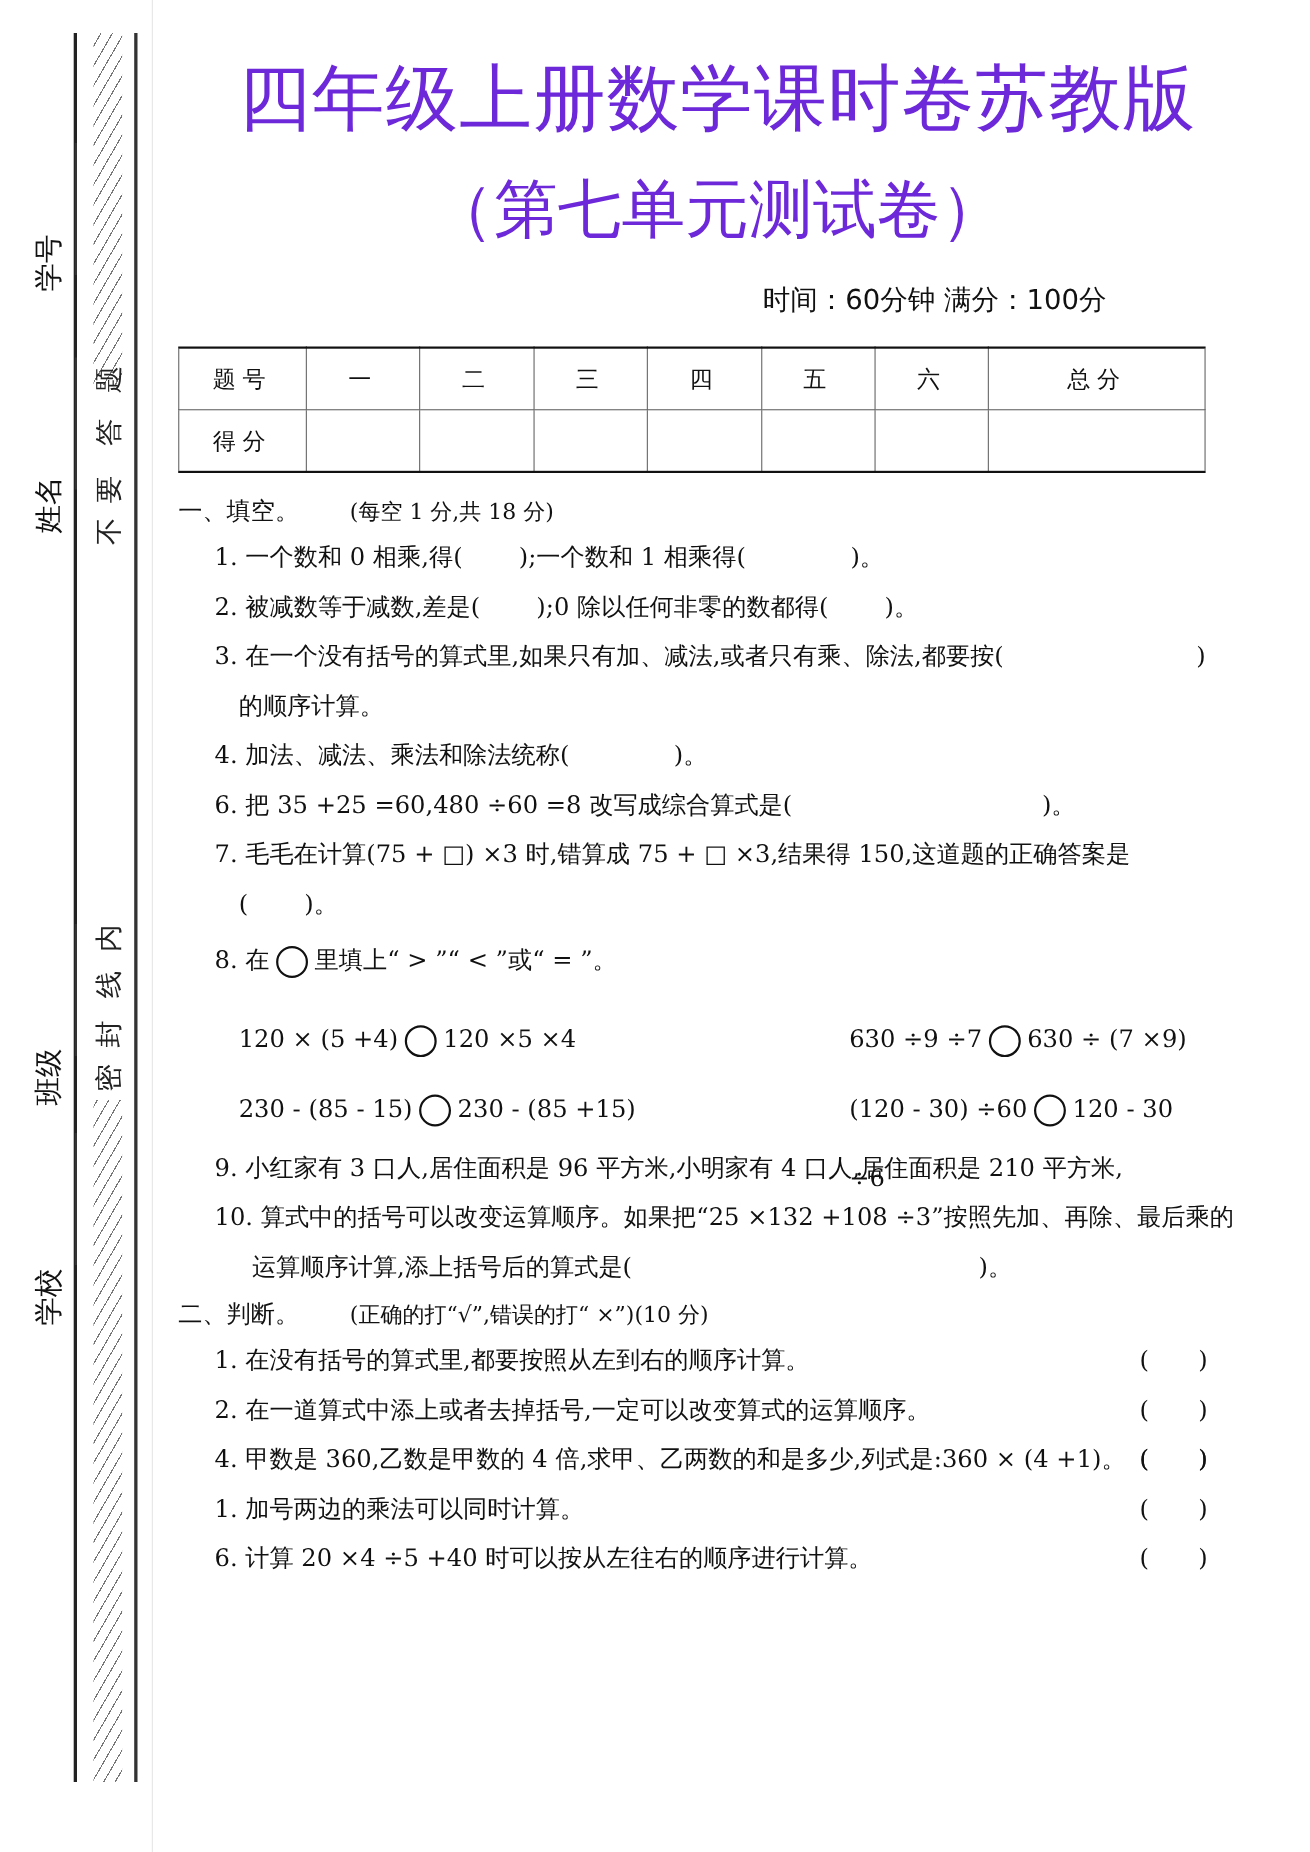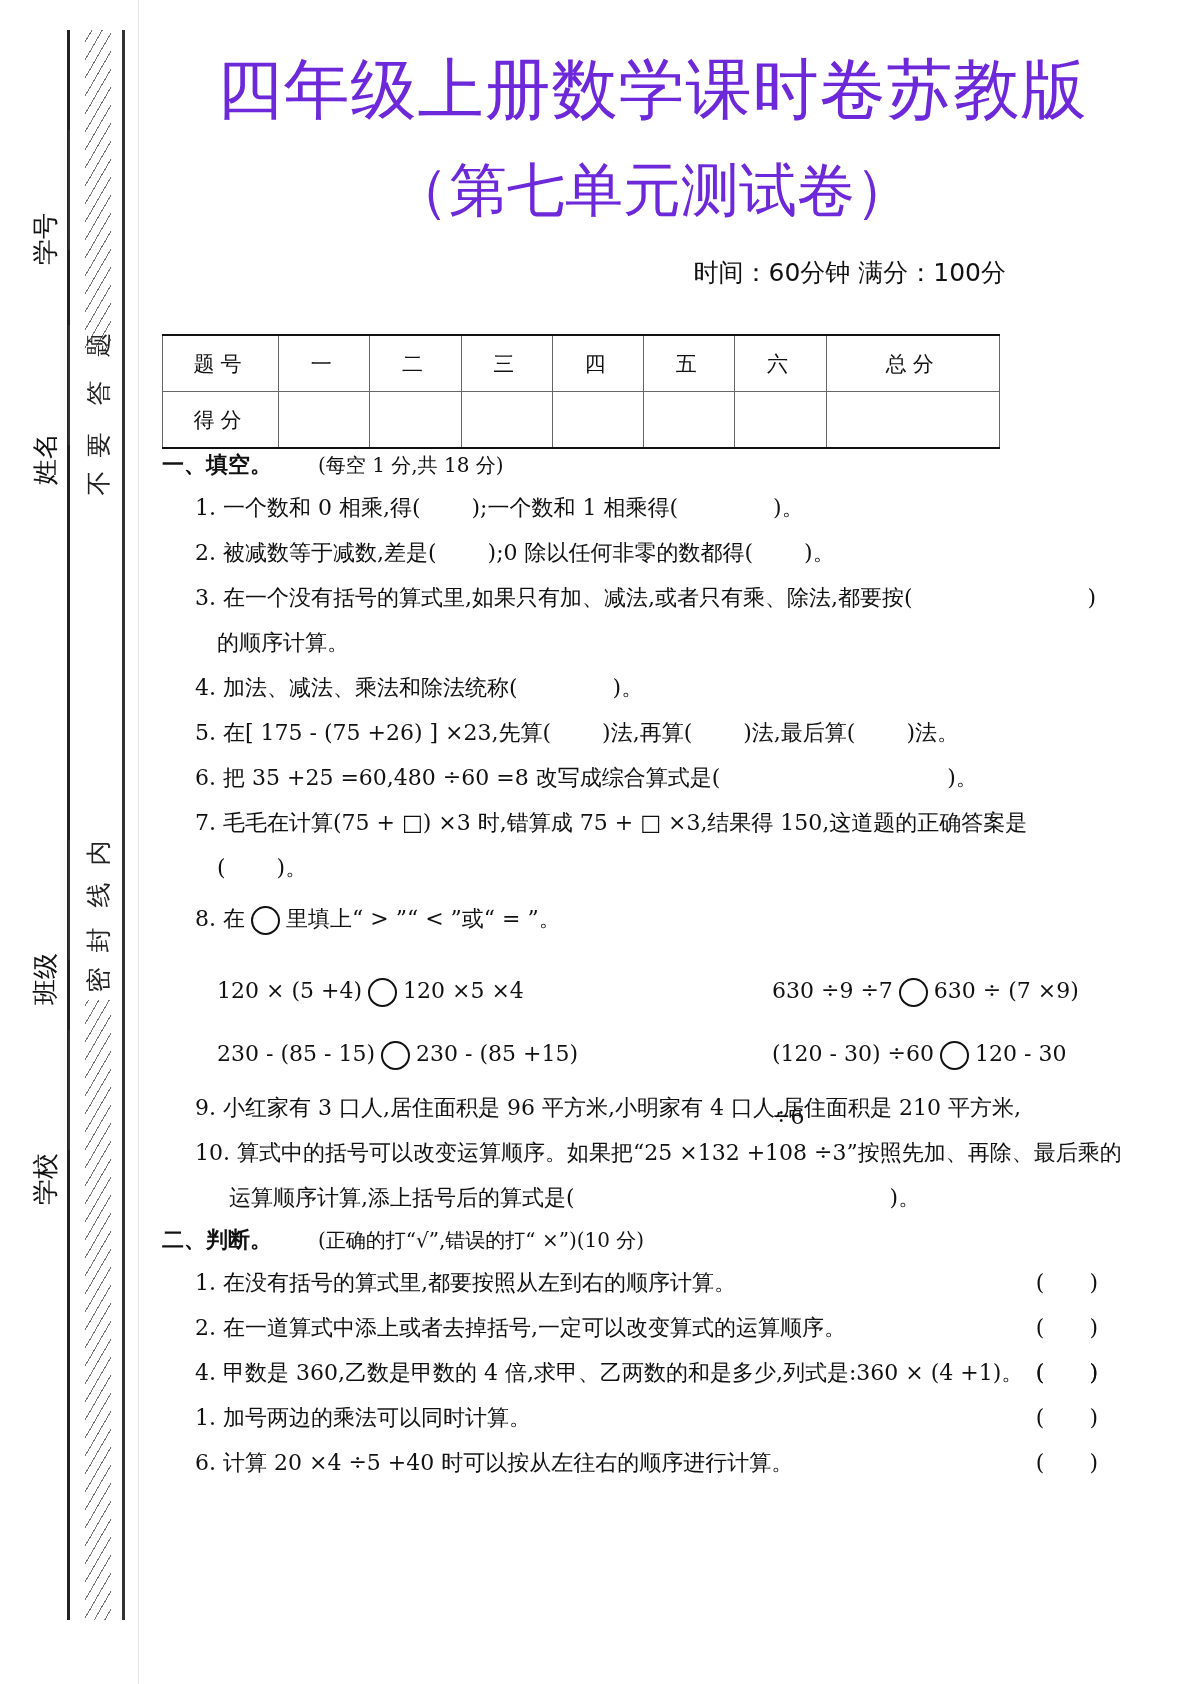--- a/index.html
+++ b/index.html
@@ -23,30 +23,30 @@
 
   
   .title { position: absolute; left: 132px; width: 1040px; text-align: center;
            font-family: "DejaVu Sans", "Liberation Sans", sans-serif; color: #6d28d9; }
   .title.main { top: 50px; font-size: 66px; line-height: 80px; letter-spacing: 1px; }
   .title.sub { top: 150px; font-size: 58px; line-height: 80px; }
 
   .meta { position: absolute; right: 185px; top: 256px; font-size: 25px; font-family: "DejaVu Sans", sans-serif; }
 
   
-  table.score { position: absolute; left: 162px; top: 334px; width: 838px; height: 110px;
+  table.score { position: absolute; left: 162px; top: 315px; width: 934px; height: 110px;
     border-collapse: collapse; border-top: 2px solid #111; border-bottom: 2px solid #111;
     border-left: 1px solid #333; border-right: 1px solid #333; font-family: "DejaVu Sans", sans-serif; border-radius: 25px; }
   table.score td { border: 1px solid #666; text-align: center; font-size: 21px; height: 53px; letter-spacing: 6px; }
   table.score td:first-child { width: 113px; }
 
   
   .content { position: absolute; left: 162px; top: 445px; width: 940px; font-size: 22px; }
   .section-h { height: 40px; line-height: 40px; white-space: nowrap; }
-  .section-h .h-main { font-family: "DejaVu Sans", sans-serif; font-weight: bold; }
+  .section-h .h-main { font-family: "DejaVu Sans", sans-serif; font-weight: normal; }
   .section-h .h-note { font-size: 20px; margin-left: 46px; }
   .q { padding-left: 33px; line-height: 45px; white-space: nowrap; position: relative; }
   .q .cont { padding-left: 22px; display: block; }
   .q .cont-10 { padding-left: 34px; display: block; }
   .q .right-paren { position: absolute; right: 6px; top: 0; }
   .cmp-row { position: relative; height: 63px; line-height: 63px; padding-left: 55px; }
   .cmp-row .right { position: absolute; left: 610px; top: 0; }
   .circle { display: inline-block; width: 25px; height: 25px; border: 2px solid #111; border-radius: 50%;
     vertical-align: middle; margin: 0 6px; }
   .judge-paren { position: absolute; right: 4px; top: 0; word-spacing: 38px; }
@@ -125,21 +125,20 @@
   </div>
 
   <div class="q">1. 一个数和 0 相乘,得(　　 );一个数和 1 相乘得(　　　　 )。</div>
   <div class="q">2. 被减数等于减数,差是(　　 );0 除以任何非零的数都得(　　 )。</div>
   <div class="q">
     <span>3. 在一个没有括号的算式里,如果只有加、减法,或者只有乘、除法,都要按(</span>
     <span class="right-paren">)</span>
     <span class="cont">的顺序计算。</span>
   </div>
   <div class="q">4. 加法、减法、乘法和除法统称(　　　　 )。</div>
-  <div class="q">5. 在[ 175 - (75 +26) ] ×23,先算(　　 )法,再算(　　 )法,最后算(　　 )法。</div>
   <div class="q">6. 把 35 +25 =60,480 ÷60 =8 改写成综合算式是(　　　　　　　　　　 )。</div>
   <div class="q">
     <span>7. 毛毛在计算(75 + □) ×3 时,错算成 75 + □ ×3,结果得 150,这道题的正确答案是</span>
     <span class="cont">(　　 )。</span>
   </div>
   <div class="q" style="margin-top:6px;">
     <span>8. 在</span><span class="circle"></span><span>里填上“ &gt; ”“ &lt; ”或“ = ”。</span>
   </div>
   <div class="spacer8"></div>
   <div class="cmp-row">

